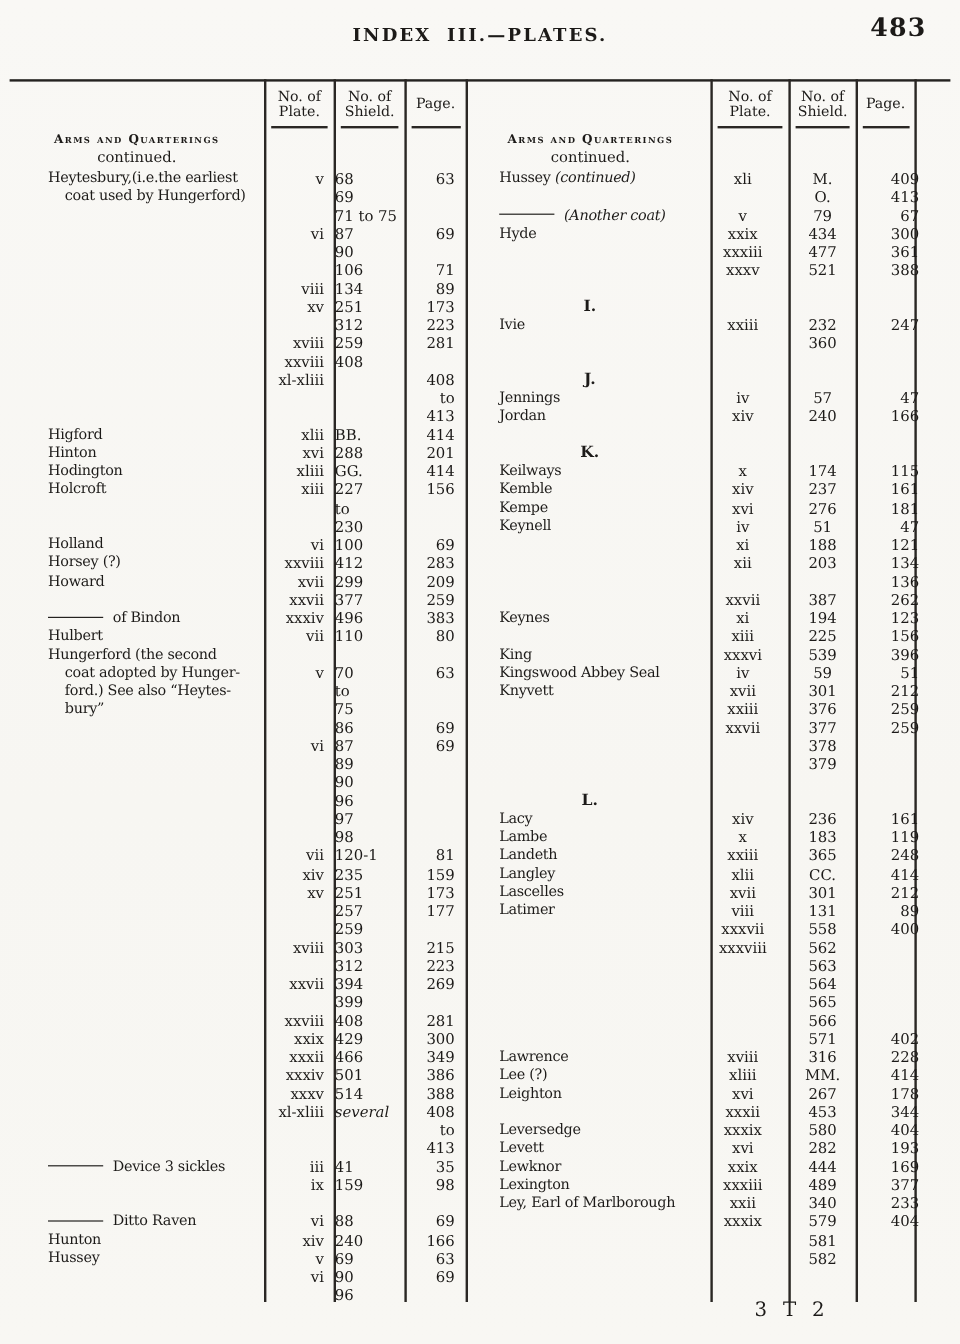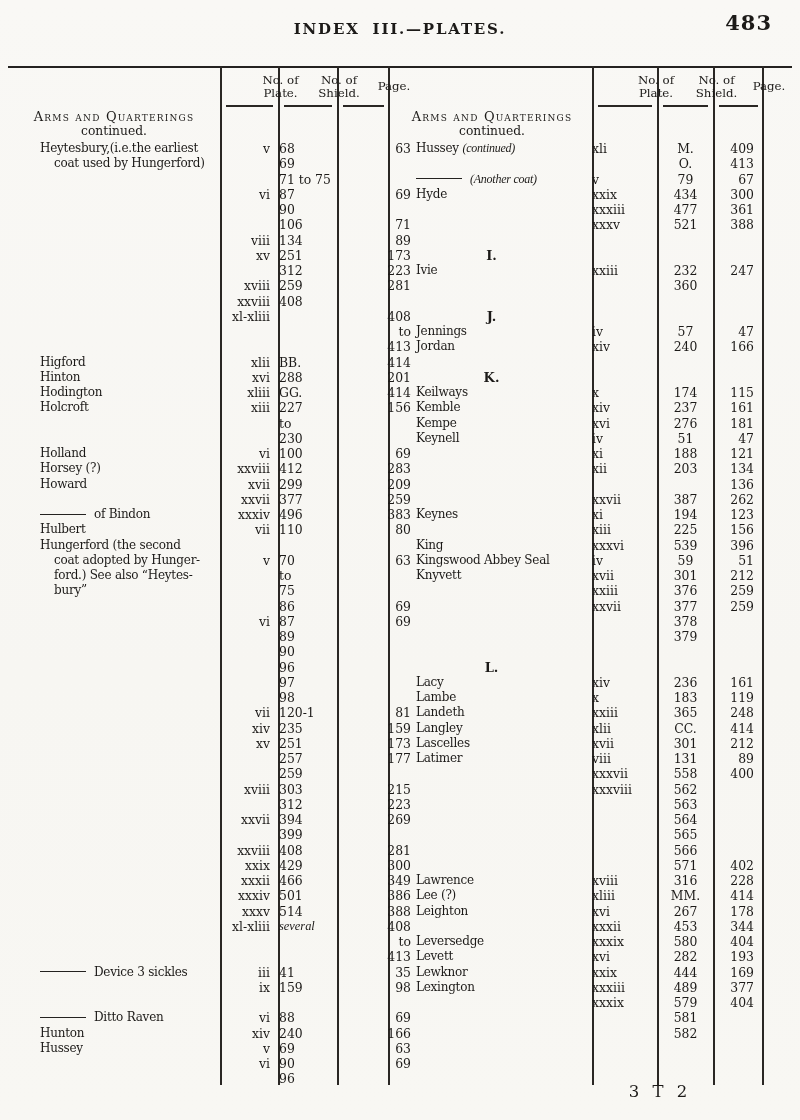--- a/index.html
+++ b/index.html
@@ -23,59 +23,59 @@
     font-size:21px;font-weight:700;letter-spacing:1px;margin-left:29px;
   }
   
   .rule-top{position:absolute;left:8px;top:66px;width:784px;height:2.2px;background:#242220;}
   .vr{position:absolute;top:66px;height:1019px;width:1.6px;background:#2a2724;}
   .vr.v1{left:220px}.vr.v2{left:278px}.vr.v3{left:337px}.vr.v4{left:388px}
   .vr.v5{left:592px}.vr.v6{left:657px}.vr.v7{left:713px}.vr.v8{left:762px}
   .hdr{
     position:absolute;top:71px;height:32px;
     display:flex;flex-direction:column;justify-content:center;align-items:center;
-    font-size:11.8px;line-height:13.5px;text-align:center;padding-left:31px;
+    font-size:11.8px;line-height:13.5px;text-align:center;
   }
   .hdr.hp-l{left:221px;width:57px}
   .hdr.hs-l{left:279px;width:58px}
   .hdr.hg-l{left:338px;width:50px}
   .hdr.hp-r{left:593px;width:64px}
   .hdr.hs-r{left:658px;width:55px}
   .hdr.hg-r{left:714px;width:48px}
   .hrule{position:absolute;top:105px;height:1.5px;background:#2a2724;}
   .hrule.u1{left:226px;width:47px}
   .hrule.u2{left:284px;width:48px}
   .hrule.u3{left:343px;width:41px}
   .hrule.u4{left:598px;width:54px}
   .hrule.u5{left:663px;width:45px}
   .hrule.u6{left:719px;width:39px}
   
   .sec-head{position:absolute;top:109px;text-align:center;}
   .sec-head.left{left:10px;width:208px;}
   .sec-head.right{left:392px;width:200px;}
-  .sec-head .caps{font-variant:small-caps;font-weight:400;font-size:13px;letter-spacing:1.2px;line-height:15px;}
+  .sec-head .caps{font-variant:small-caps;font-weight:700;font-size:10px;letter-spacing:1.2px;line-height:15px;}
   .sec-head .cont{font-size:12.3px;line-height:14px;}
   
   .rows{position:absolute;top:141px;}
   .rows.left{left:10px;width:378px;}
   .rows.right{left:392px;width:370px;}
   .row{position:relative;height:15.25px;line-height:15.25px;font-size:12.4px;white-space:nowrap;}
   .cell{position:absolute;top:0;height:15.25px;box-sizing:border-box;}
   .c-name{left:0;overflow:hidden;font-size:12px;letter-spacing:-0.25px;}
   .rows.left  .c-name{width:209px;padding-left:30px;}
   .rows.right .c-name{width:199px;padding-left:24px;}
   .c-name.ind{padding-left:44px !important;}
   .c-name.sec{padding-left:0 !important;text-align:center;font-weight:700;font-size:13px;letter-spacing:0;}
   .rows.left  .c-plate{left:210px;width:58px;text-align:right;padding-right:8px;}
   .rows.left  .c-shield{left:269px;width:58px;}
-  .rows.left  .c-page{left:328px;width:50px;text-align:right;padding-right:9px;margin-left:32px;}
-  .rows.right .c-plate{left:200px;width:62px;text-align:left;padding-right:8px;}
+  .rows.left  .c-page{left:328px;width:50px;text-align:right;padding-right:9px;}
+  .rows.right .c-plate{left:200px;width:62px;text-align:center;padding-right:8px;}
   .rows.right .c-shield{left:266px;width:55px;text-align:center;}
-  .rows.right .c-page{left:322px;width:48px;text-align:right;padding-right:8px;}
-  .it{font-style:italic;font-family:Liberation Serif, serif;}
+  .rows.right .c-page{left:334px;width:48px;text-align:right;padding-right:8px;}
+  .it{font-style:italic;}
   .dash{
     display:inline-block;width:46px;height:0;
     border-top:1.7px solid #242220;
     vertical-align:3.5px;margin-right:8px;
   }
   .signature{
     position:absolute;left:590px;top:1082px;width:140px;
     text-align:center;font-size:16.5px;letter-spacing:4px;
   }
 </style>
@@ -675,20 +675,26 @@
         <span class="cell c-shield">444</span>
         <span class="cell c-page">169</span>
       </div>
       <div class="row">
         <span class="cell c-name">Lexington</span>
         <span class="cell c-plate">xxxiii</span>
         <span class="cell c-shield">489</span>
         <span class="cell c-page">377</span>
       </div>
       <div class="row">
+        <span class="cell c-name">Ley, Earl of Marlborough</span>
+        <span class="cell c-plate">xxii</span>
+        <span class="cell c-shield">340</span>
+        <span class="cell c-page">233</span>
+      </div>
+      <div class="row">
         <span class="cell c-plate">xxxix</span>
         <span class="cell c-shield">579</span>
         <span class="cell c-page">404</span>
       </div>
       <div class="row">
         <span class="cell c-shield">581</span>
       </div>
       <div class="row">
         <span class="cell c-shield">582</span>
       </div>

